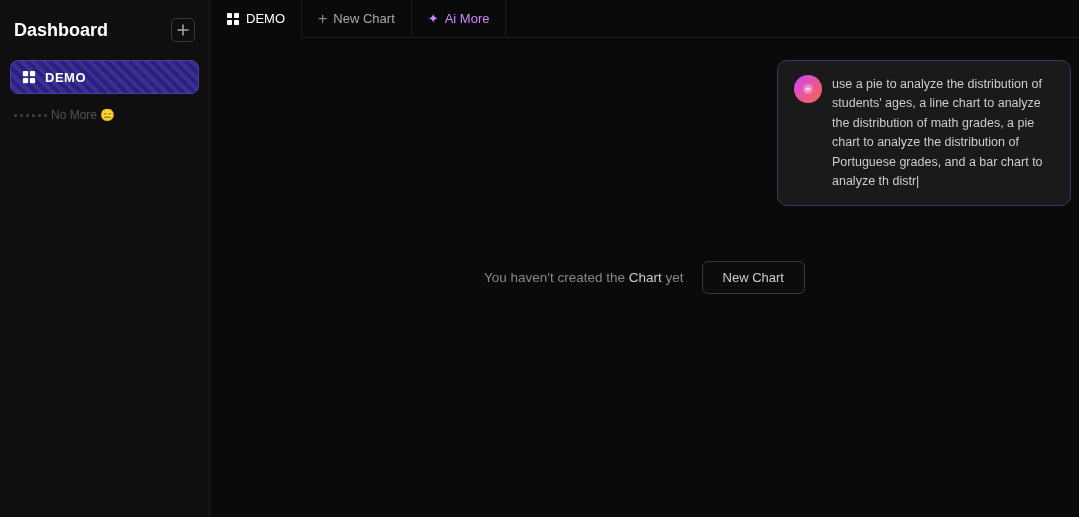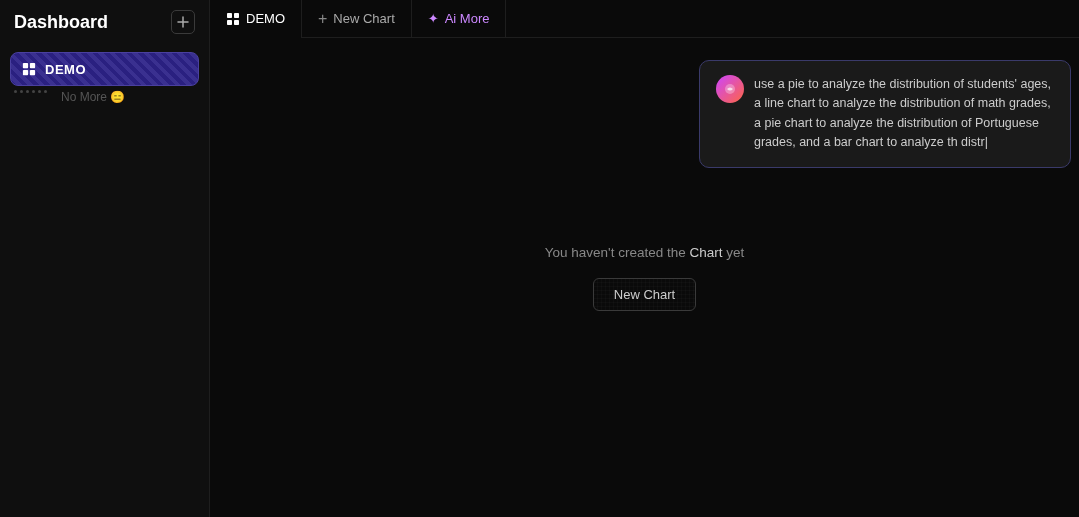--- a/index.html
+++ b/index.html
@@ -19,21 +19,21 @@
     }
 
     
     .sidebar {
       width: 210px;
       min-width: 210px;
       background: #0f0f0f;
       border-right: 1px solid #1e1e1e;
       display: flex;
       flex-direction: column;
-      padding: 10px 10px;
+      padding: 18px 10px;
     }
 
     .sidebar-header {
       display: flex;
       align-items: center;
       justify-content: space-between;
       margin-bottom: 18px;
       padding: 0 4px;
     }
 
@@ -91,22 +91,23 @@
 
     .sidebar-item-label {
       font-size: 13px;
       font-weight: 600;
       color: #ffffff;
       letter-spacing: 0.5px;
     }
 
     .sidebar-divider {
       display: flex;
-      gap: 10px;
-      margin-top: 4px;
+      align-items: center;
+      gap: 0;
+      margin-top: 14px;
       padding: 0 4px;
     }
 
     .divider-dots {
       display: flex;
       gap: 3px;
     }
 
     .dot {
       width: 3px;
@@ -202,21 +203,21 @@
       display: flex;
       align-items: center;
       justify-content: center;
     }
 
     
     .ai-tooltip {
       position: absolute;
       top: 22px;
       right: 8px;
-      width: 372px;
+      width: 294px;
       background: #1a1a1a;
       border: 1px solid #3a3a6a;
       border-radius: 10px;
       padding: 14px 16px;
       display: flex;
       align-items: flex-start;
       gap: 10px;
     }
 
     .ai-avatar {
@@ -233,21 +234,21 @@
 
     .ai-tooltip-text {
       font-size: 12.5px;
       color: #cccccc;
       line-height: 1.55;
     }
 
     
     .center-content {
       display: flex;
-      flex-direction: column;
+      flex-direction: row;
       align-items: center;
       gap: 18px;
     }
 
     .empty-text {
       font-size: 13.5px;
       color: #888;
     }
 
     .empty-text strong {

